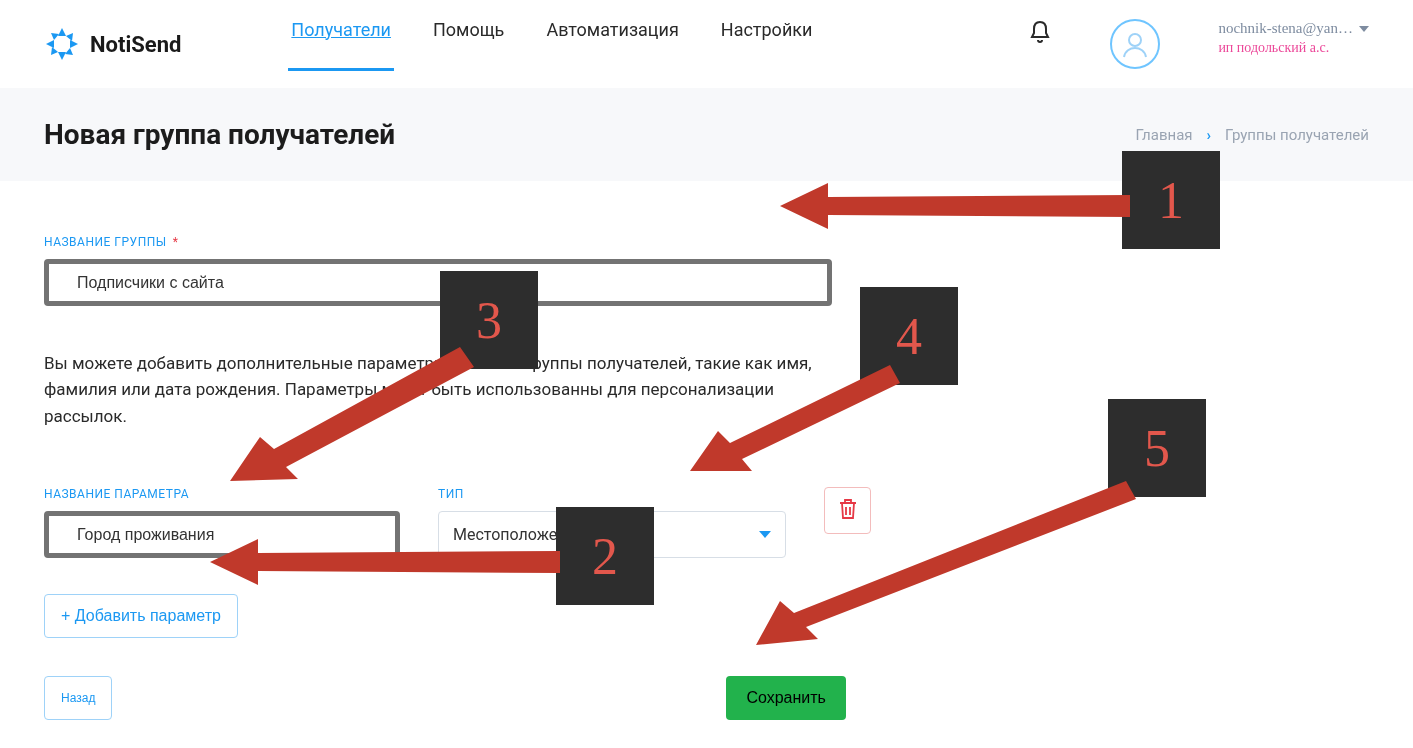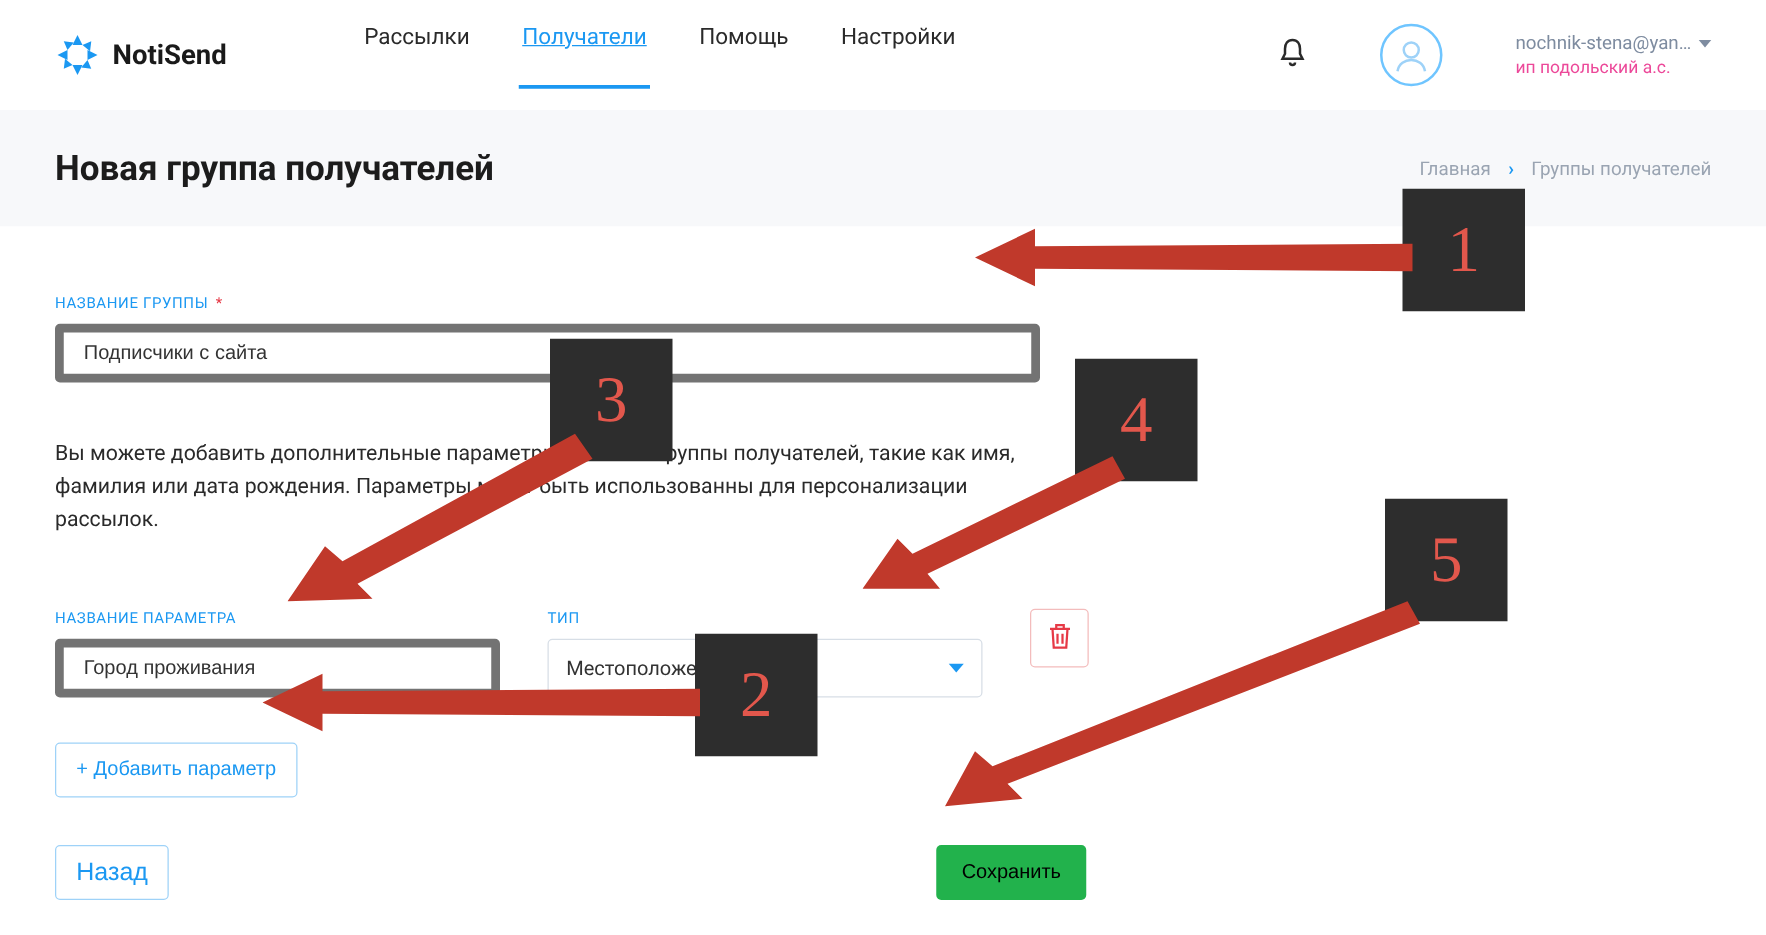--- a/index.html
+++ b/index.html
@@ -20,21 +20,21 @@
   }
   .logo { display: flex; align-items: center; gap: 10px; cursor: pointer; }
   .logo-mark svg { width: 36px; height: 36px; display:block; }
   .logo-text { font-size: 22px; font-weight: 700; color: #1a1a1a; }
   .nav { display: flex; margin-left: 110px; gap: 42px; }
   .nav-item { color: #2a2a2a; font-size: 18px; cursor: pointer; padding-bottom: 30px; position: relative; }
   .nav-item.active { color: #1b98f2; text-decoration: underline; }
   .nav-item.active::after {
     content: ""; position: absolute; left: -3px; right: -3px; bottom: -1px; height: 3px; background: #1b98f2;
   }
-  .header-right { margin-left: auto; display: flex; align-items: center; gap: 58px; }
+  .header-right { margin-left: auto; display: flex; align-items: flex-start; gap: 58px; font-family: Liberation Serif, serif; }
   .bell { cursor: pointer; }
   .avatar {
     width: 50px; height: 50px; border: 2px solid #6fc5ff; border-radius: 50%;
     display:flex; align-items:center; justify-content:center; cursor: pointer;
   }
   .acct { display:flex; flex-direction:column; line-height:1.3; }
   .acct-email-row { display:flex; align-items:center; gap:6px; color:#7e8ca0; font-size:15px; cursor:pointer;}
   .acct-sub { color:#ec4899; font-size:14px; }
   .caret-down { width:0;height:0;border-left:5px solid transparent;border-right:5px solid transparent;border-top:6px solid #7e8ca0; }
   
@@ -45,22 +45,22 @@
   }
   .page-title { font-size: 28px; font-weight: 700; color:#1c1c1c; }
   .crumbs { display:flex; align-items:center; gap:14px; color:#9aa4b2; font-size:15px; }
   .crumb-link { cursor:pointer; }
   .crumb-sep { color:#1b98f2; font-weight:700; }
   
   .content { padding: 54px 44px 40px; position: relative; }
   .field-label { font-size: 12px; letter-spacing: 0.5px; color:#1b98f2; text-transform:uppercase; margin-bottom:10px; display:flex; gap:6px; }
   .req { color:#e63946; }
   .text-input {
-    width: 788px; height: 47px; border:7px solid #737373; border-radius:4px;
-    padding: 0 16px; font-size:16px; color:#333; outline:none;
+    width: 788px; height: 47px; border:5px solid #737373; border-radius:4px;
+    padding: 0 28px; font-size:16px; color:#333; outline:none;
   }
   .helptext { margin-top: 44px; max-width: 790px; font-size:17px; line-height:1.55; color:#2a2a2a; }
   .param-row { display:flex; gap:38px; margin-top: 58px; }
   .param-col .text-input { width: 356px; }
   .select-wrap {
     width: 348px; height:47px; border:1px solid #d7dee6; border-radius:4px;
     display:flex; align-items:center; padding:0 14px; justify-content:space-between; cursor:pointer;
     color:#333; font-size:16px;
   }
   .select-caret { width:0;height:0;border-left:6px solid transparent;border-right:6px solid transparent;border-top:7px solid #1b98f2; }
@@ -71,21 +71,21 @@
   .add-param-btn {
     margin-top: 36px;
     display:inline-flex; align-items:center;
     height: 44px; padding: 0 16px;
     border:1px solid #9ed2f8; color:#1b98f2; border-radius:4px;
     font-size:16px; cursor:pointer; background:#fff;
   }
   .btn-row { margin-top: 38px; display:flex; align-items:center; gap: 614px; }
   .back-btn {
     height:44px; padding:0 16px; border:1px solid #9ed2f8; color:#1b98f2; border-radius:4px;
-    font-size:20px; background:#fff; cursor:pointer;text-align:right;
+    font-size:12px; background:#fff; cursor:pointer;text-align:right;
   }
   .save-btn {
     height:44px; padding:0 20px; background:#22b24c; color:#000000; border:none; border-radius:4px;
     font-size:16px; cursor:pointer;
   }
   
   .marker {
     position:absolute; width:98px; height:98px; background:#2d2d2d; color:#e2574c;
     font-size:52px; display:flex; align-items:center; justify-content:center;
     font-family: Georgia, serif;
@@ -107,23 +107,23 @@
         <polygon points="29,7 28,15 22,10"></polygon>
             <polygon points="29,29 21,28 26,22"></polygon>
         <polygon points="7,29 8,21 14,26"></polygon>
             <polygon points="7,7 15,8 10,14"></polygon>
       </g>
         </svg>
     </span>
     <span class="logo-text">NotiSend</span>
   </div>
   <div class="nav">
-    <div class="nav-item">Рассылки</div>
     <div class="nav-item active">Получатели</div>
     <div class="nav-item">Помощь</div>
+    <div class="nav-item">Автоматизация</div>
     <div class="nav-item">Настройки</div>
   </div>
   <div class="header-right">
     <span class="bell">
       <svg width="24" height="26" viewBox="0 0 24 26">
           <path fill="none" stroke="#2a2a2a" stroke-width="2" d="M12 3c-4 0-6 3-6 7v4l-2 4h16l-2-4v-4c0-4-2-7-6-7zm-2 18a2 2 0 004 0"></path>
         </svg>
     </span>
     <span class="avatar">
       <svg width="30" height="30" viewBox="0 0 30 30">

